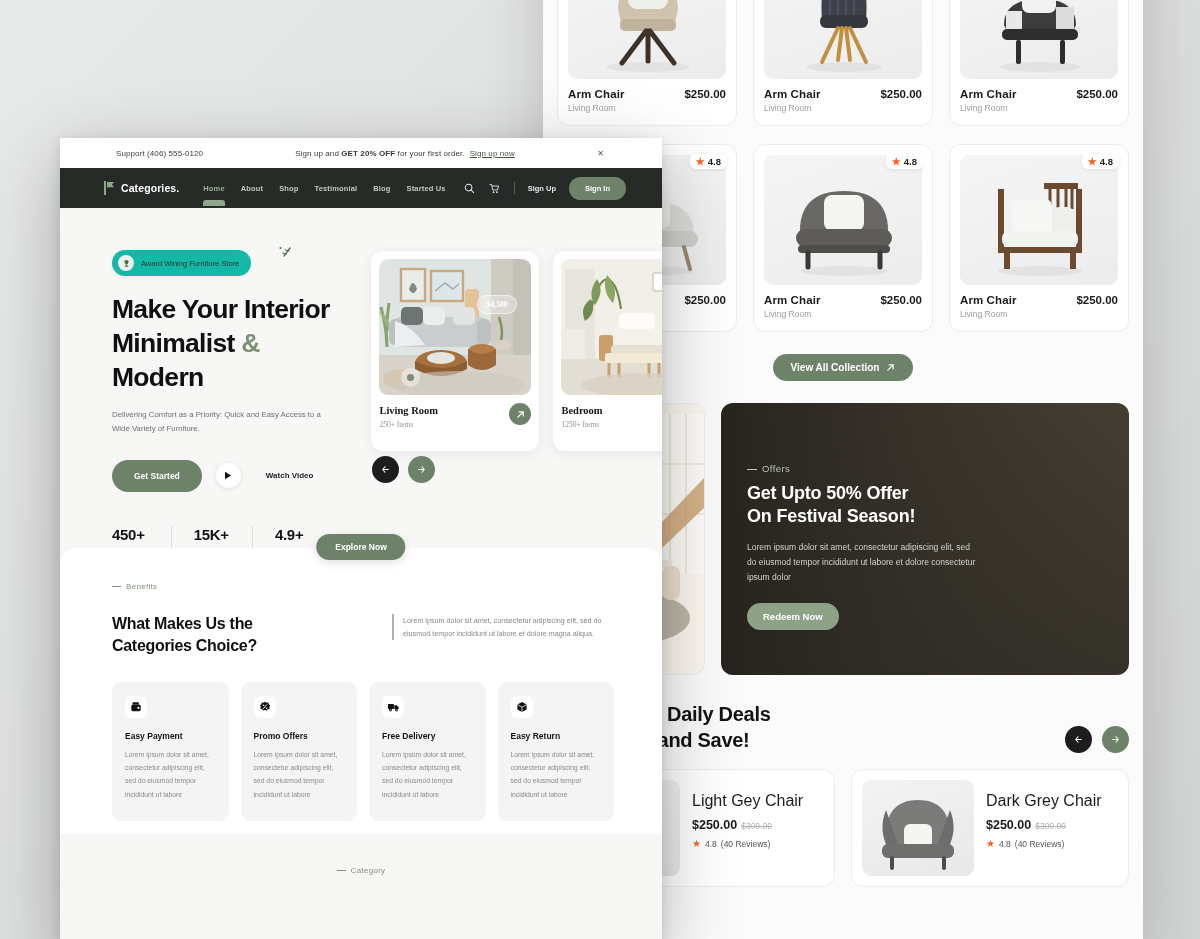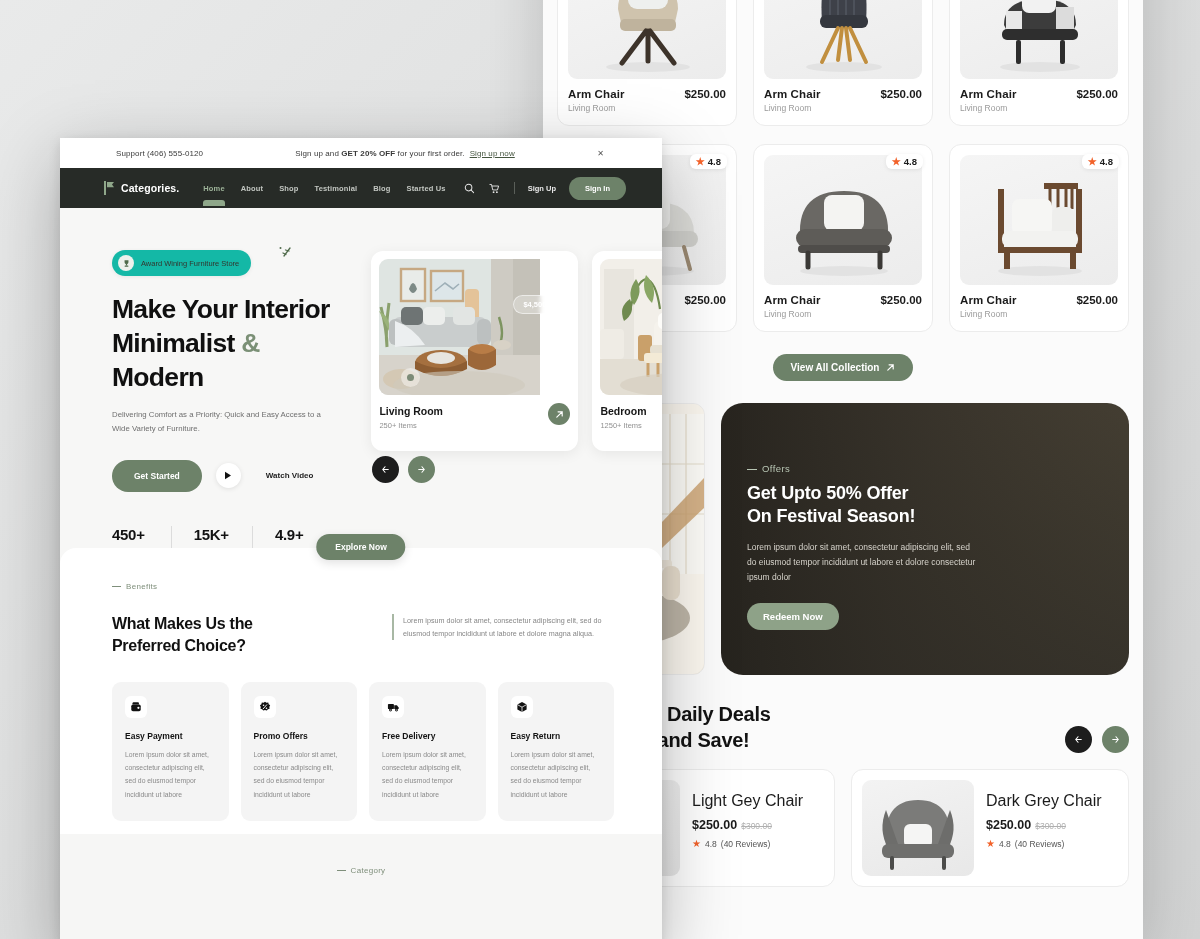--- a/index.html
+++ b/index.html
@@ -54,21 +54,21 @@
   }
 
   
   .offer-row { display: flex; gap: 16px; padding: 0 14px; margin-top: 22px; }
   .room-img {
     width: 148px; height: 272px; border-radius: 12px; flex: none;
     background: linear-gradient(175deg,#fdf8f0 0%,#f3e7d4 55%,#e9dcc6 100%);
     border: 1px solid #eee; position: relative; overflow: hidden;
   }
   .offer-card {
-    flex: 1 1 auto; height: 272px; border-radius: 22px; overflow: hidden;
+    flex: 1 1 auto; height: 272px; border-radius: 12px; overflow: hidden;
     position: relative;
     background:
       linear-gradient(100deg, rgba(32,30,26,.93) 0%, rgba(45,42,36,.86) 45%, rgba(58,54,45,.72) 100%),
       linear-gradient(160deg,#8d7a5e,#4e4636 60%,#2a2722);
     padding: 60px 0 0 26px; color: #fff;
   }
   .offer-tag { font-size: 9.5px; color: #b8c6b4; letter-spacing: .4px; }
   .offer-tag .dash { display:inline-block; width: 10px; height: 1px; background:#b8c6b4; vertical-align: middle; margin-right: 5px; }
   .offer-title { font-size: 18px; font-weight: 700; line-height: 1.28; margin-top: 8px; letter-spacing: -.2px; }
   .offer-desc { font-size: 8.5px; line-height: 1.75; color: #d6d3cb; margin-top: 12px; max-width: 232px; }
@@ -173,22 +173,22 @@
   .watch-txt { font-size: 8px; font-weight: 600; color: #1d1d1d; }
   .stats { display: flex; margin-top: 34px; }
   .stat { padding-right: 22px; margin-right: 22px; border-right: 1px solid #dcdcdc; }
   .stat:last-child { border-right: none; }
   .stat-num { font-size: 15px; font-weight: 700; color: #121212; letter-spacing: -.3px; }
   .stat-lbl { font-size: 7.5px; color: #7b7b7b; margin-top: 5px; }
 
   
   .hero-right { margin-left: 24px; display: flex; gap: 14px; padding-top: 1px; position: relative; }
   .room-card {
-    width: 207px; background: #fff; border-radius: 12px; padding: 8px 8px 0;
-    box-shadow: 0 3px 14px rgba(0,0,0,.07); flex: none; height: 200px;
+    width: 168px; background: #fff; border-radius: 12px; padding: 8px 8px 0;
+    box-shadow: 0 3px 14px rgba(0,0,0,.07); flex: none; height: 200px; font-family: Liberation Serif, serif;
   }
   .room-pic { height: 136px; border-radius: 9px; overflow: hidden; position: relative; }
   .room-name { font-size: 10.5px; font-weight: 700; color: #161616; margin-top: 10px; }
   .room-items { font-size: 7.5px; color: #919191; margin-top: 4px; }
   .room-foot { display: flex; align-items: flex-start; justify-content: space-between; }
   .room-go {
     width: 22px; height: 22px; border-radius: 50%; background: #6d8269; color: #fff;
     display: flex; align-items: center; justify-content: center; font-size: 10px;
     margin-top: 8px; border: none; cursor: pointer; flex: none;
   }
@@ -679,21 +679,21 @@
   <button class="explore-pill">Explore Now</button>
 
   <div class="benefits-sheet">
     <div class="benefits-head">
       <div>
         <div class="sec-tag">
           <span class="dash"></span><span>Benefits</span>
         </div>
         <div class="benefits-h2">
           <div>What Makes Us the</div>
-          <div>Preferred Choice?</div>
+          <div>Categories Choice?</div>
         </div>
       </div>
       <div class="benefits-quote">Lorem ipsum dolor sit amet, consectetur adipiscing elit, sed do eiusmod tempor incididunt ut labore et dolore magna aliqua.</div>
     </div>
 
     <div class="ben-grid">
       <div class="ben-card">
         <span class="ben-ico">
           <svg width="12" height="12" viewBox="0 0 14 14">
               <rect x="1.5" y="4" width="11" height="8" rx="2" fill="#121212"></rect>

